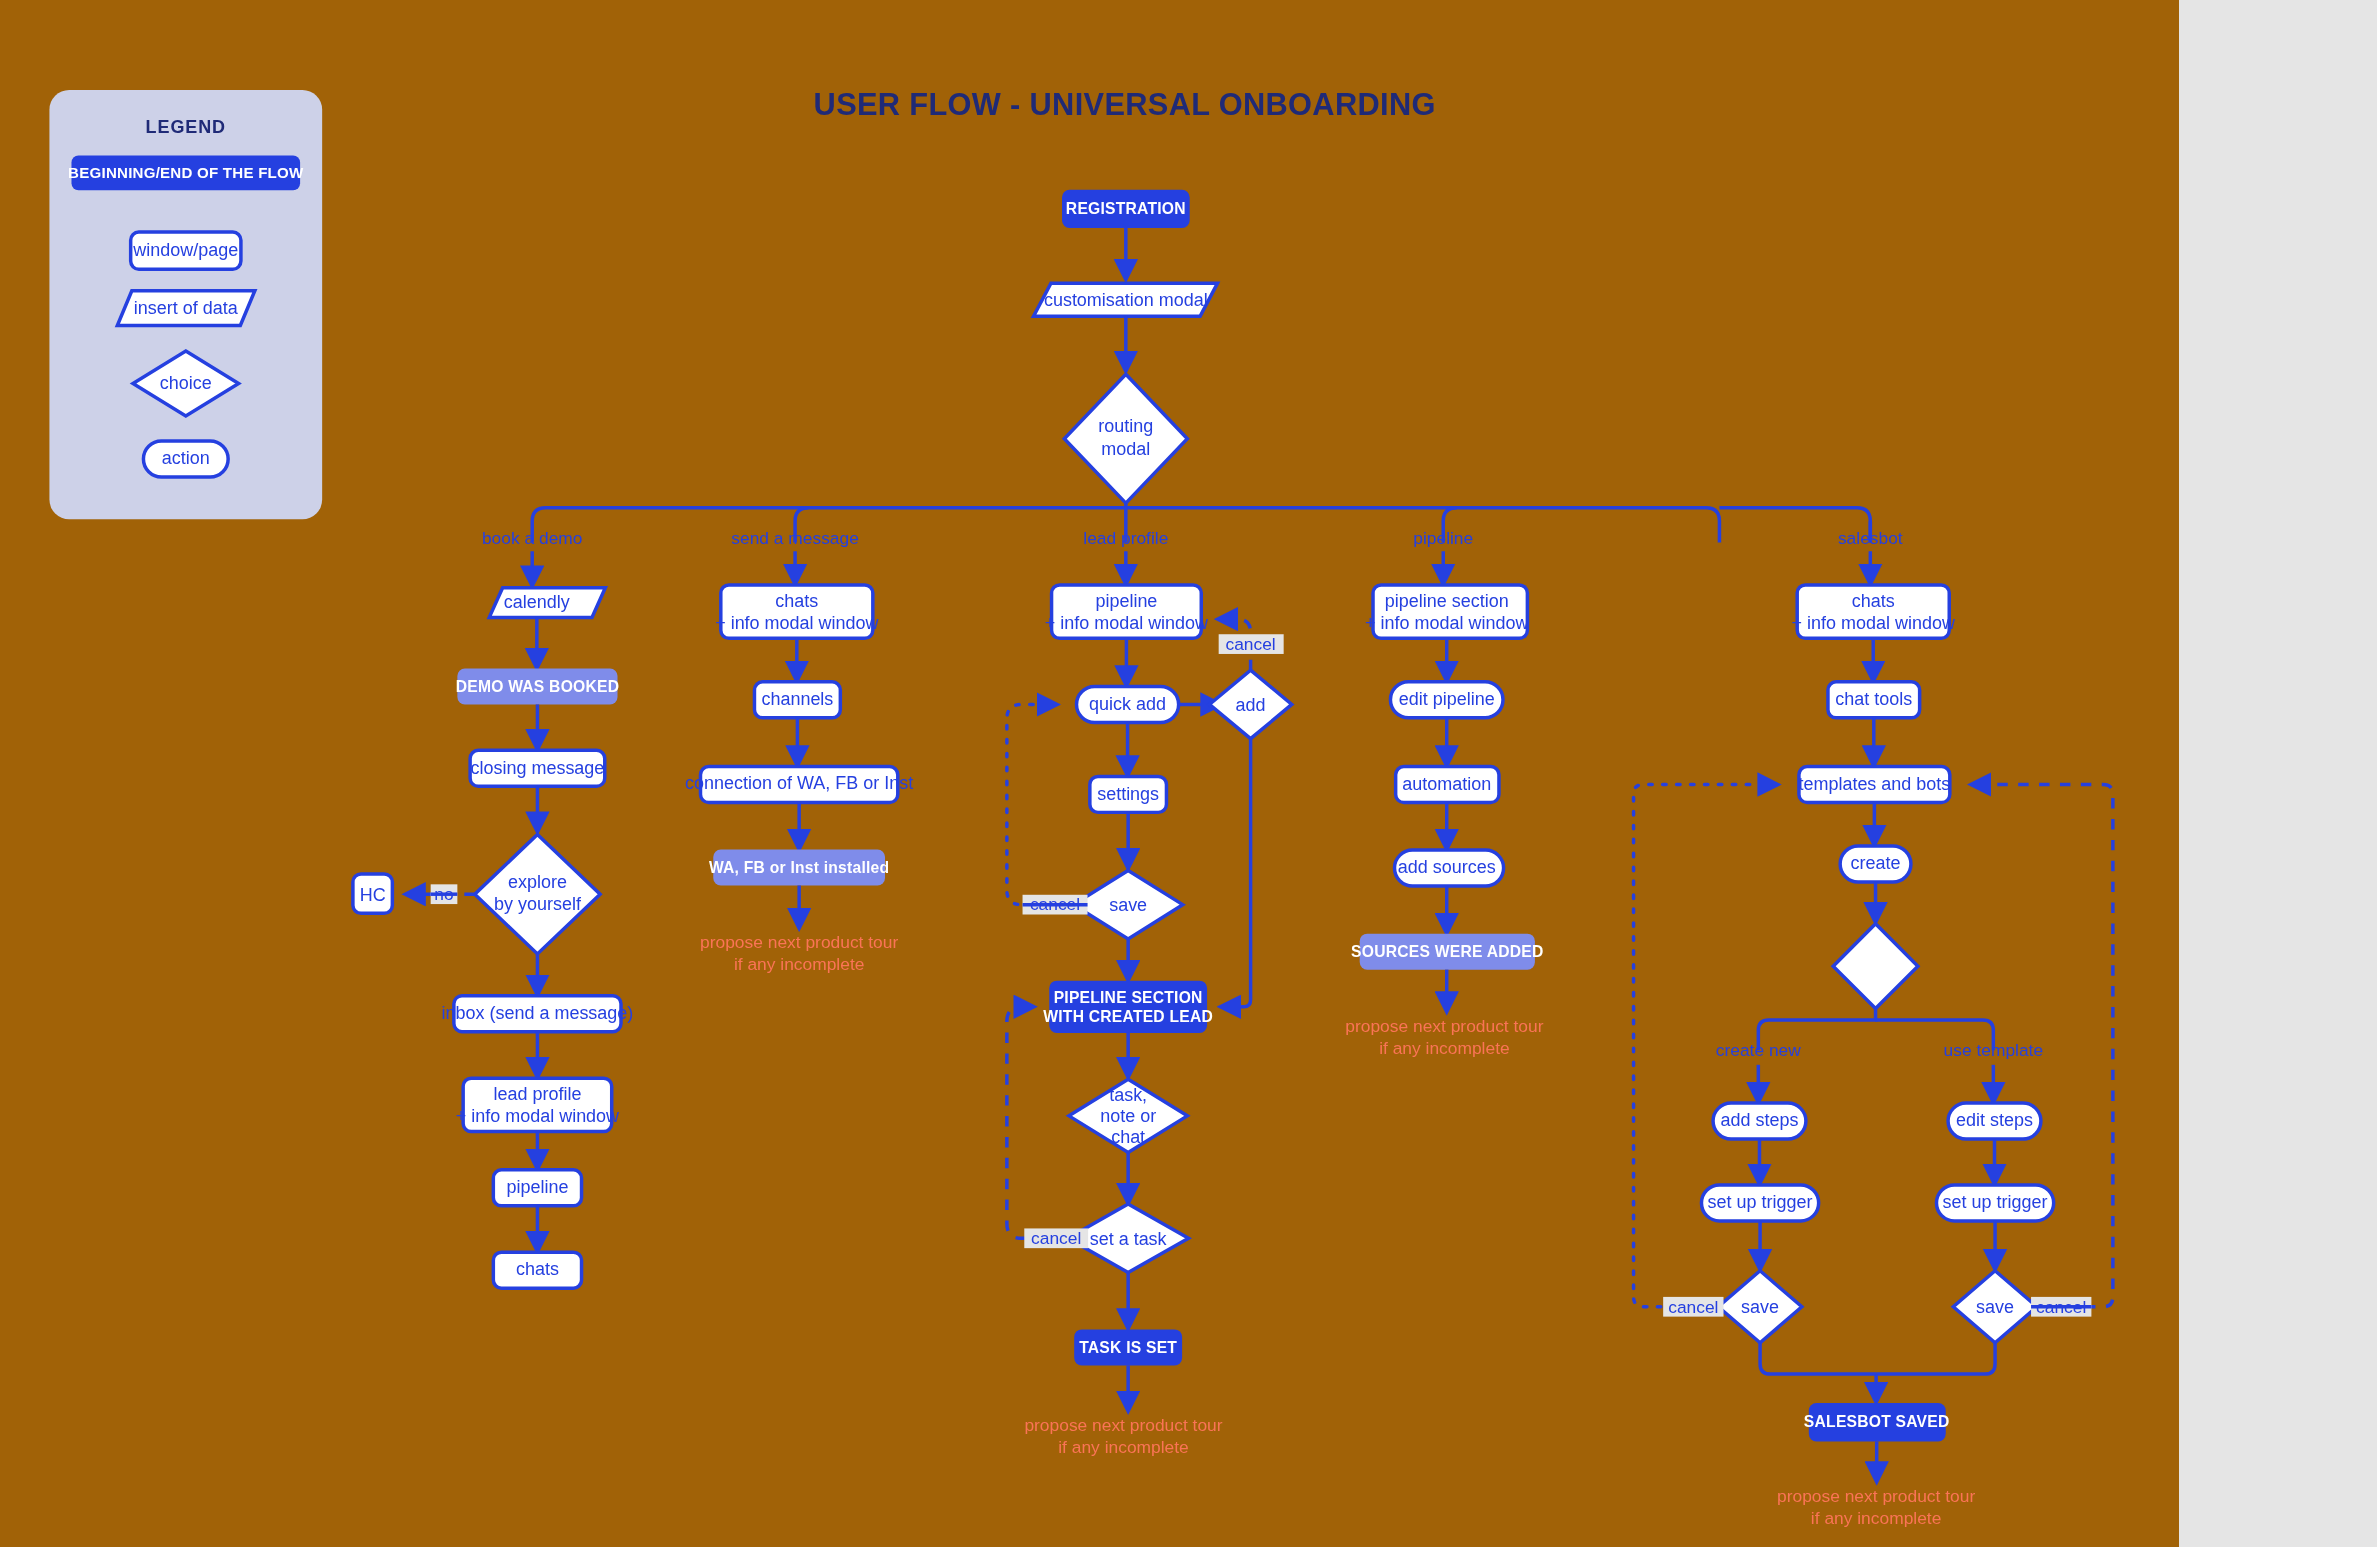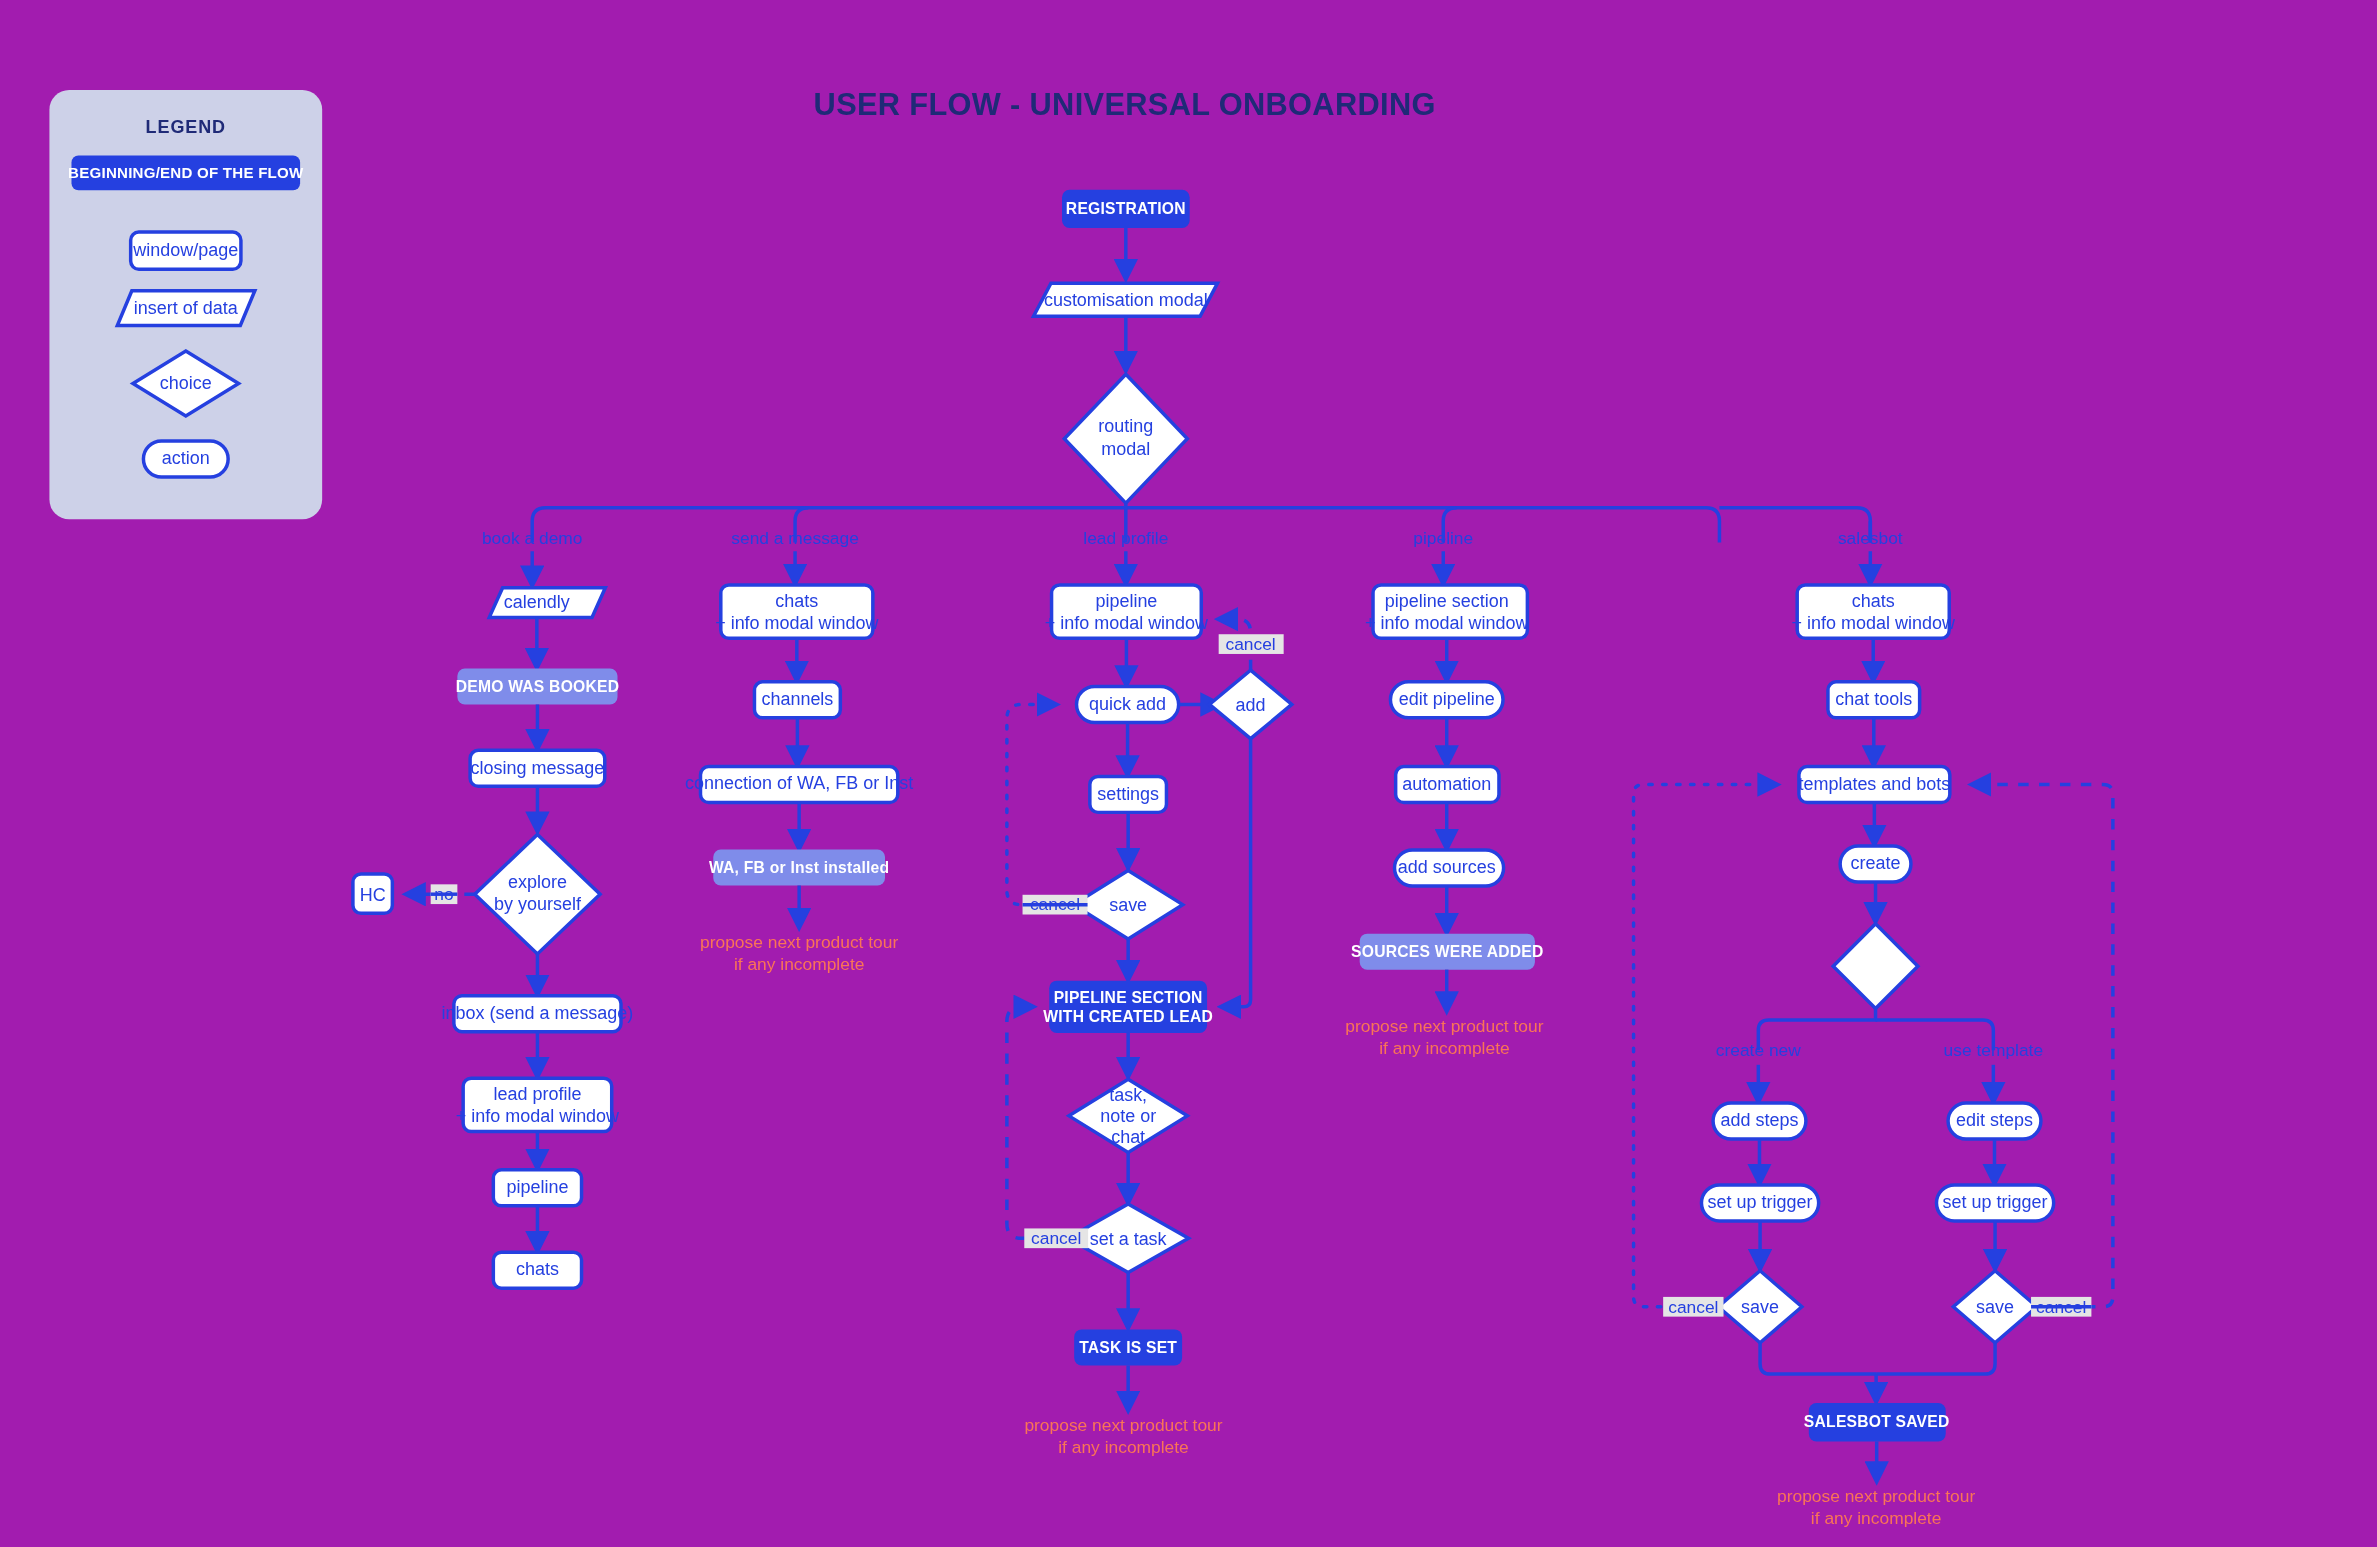--- a/index.html
+++ b/index.html
@@ -1,17 +1,17 @@
 <!DOCTYPE html>
 <html style="font-size:9.3px"><head>
 <meta charset="utf-8">
 <style>
   html,body{margin:0;padding:0;background:#e5e5e5;}
   body{font-family:"Liberation Sans",sans-serif;}
-  #stage{position:relative;width:2377px;height:1547px;background:#a21caf;overflow:hidden;}
+  #stage{position:relative;width:2179px;height:1547px;background:#a16207;overflow:hidden;}
   svg{position:absolute;left:0;top:0;width:2377px;height:1547px;}
   .nd-txt{font-family:"Liberation Sans",sans-serif;fill:#2540e0;font-size:31px;}
   .nd-txt-w{font-family:"Liberation Sans",sans-serif;fill:#ffffff;font-size:31px;font-weight:bold;letter-spacing:.4px;}
   .edge-lbl{font-family:"Liberation Sans",sans-serif;fill:#2540e0;font-size:30px;}
   .note{font-family:"Liberation Sans",sans-serif;fill:#fa7456;font-size:30px;}
   .legend-title{font-family:"Liberation Sans",sans-serif;fill:#1f2a77;font-size:31px;font-weight:bold;letter-spacing:1.6px;}
   .page-title{font-family:"Liberation Sans",sans-serif;fill:#1f2a77;font-size:53px;font-weight:bold;letter-spacing:.6px;}
   .shp{fill:#ffffff;stroke:#2540e0;stroke-width:6;}
   .term{fill:#2540e0;}
   .term-soft{fill:#7f8cea;}

